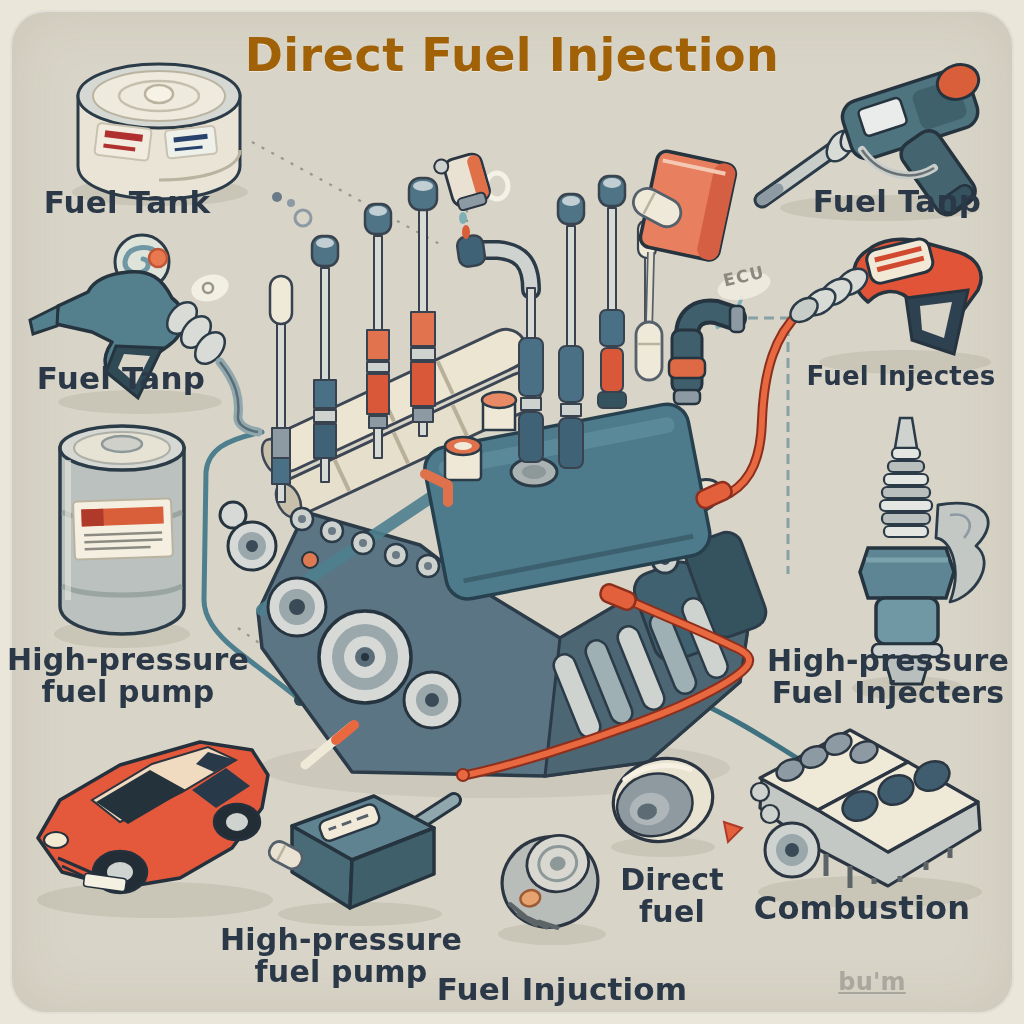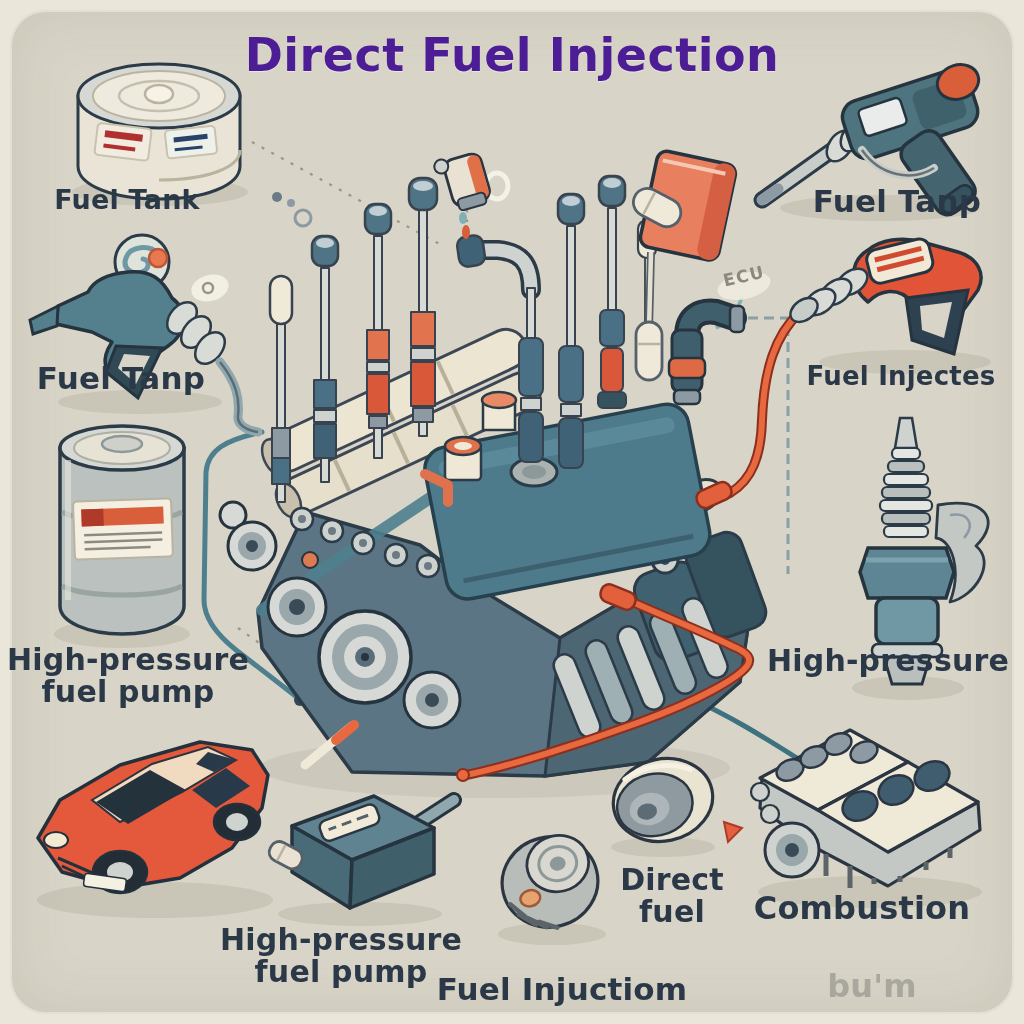--- a/index.html
+++ b/index.html
@@ -4,21 +4,21 @@
 <style>
   html,body{margin:0;padding:0;}
   .stage{position:relative;width:1024px;height:1024px;background:#eae6da;overflow:hidden;
          font-family:"DejaVu Sans","Liberation Sans",sans-serif;}
   .panel{position:absolute;inset:10px;border-radius:36px;background:#d8d4c7;
          box-shadow:inset 0 0 0 2px rgba(255,255,255,.38), inset 0 0 60px rgba(120,112,90,.14);}
   .art{position:absolute;left:0;top:0;width:1024px;height:1024px;}
   .lbl{position:absolute;transform:translateX(-50%);text-align:center;color:#2a3848;
        font-weight:700;line-height:1.06;letter-spacing:.2px;white-space:nowrap;}
   .title{position:absolute;left:512px;top:28px;transform:translateX(-50%);
-         font-size:46px;font-weight:800;color:#4c1d95;letter-spacing:.5px;white-space:nowrap;
+         font-size:46px;font-weight:800;color:#a16207;letter-spacing:.5px;white-space:nowrap;
          text-shadow:0 1px 0 rgba(255,255,255,.45);}
   .ghost{color:rgba(110,110,104,.42);font-weight:700;}
   .ecu{position:absolute;left:744px;top:276px;transform:translate(-50%,-50%) rotate(-13deg);
        font-size:17px;font-weight:600;color:#8b897f;letter-spacing:1.5px;}
 </style>
 </head>
 <body>
 
 <div class="stage">
   <div class="panel"></div>
@@ -435,38 +435,39 @@
         <rect x="452" y="196" width="28" height="12" rx="4" fill="#8d9aa3" stroke="#2b3642" stroke-width="2"></rect>
         <circle cx="446" cy="160" r="7" fill="#cfd3d0" stroke="#2b3642" stroke-width="2"></circle>
       </g>
       <ellipse cx="463" cy="218" rx="4" ry="6" fill="#7fb0b5"></ellipse>
       <ellipse cx="466" cy="232" rx="4" ry="7" fill="#d95f3b"></ellipse>
     </g>
   </svg>
 
   <div class="title">Direct Fuel Injection</div>
 
-  <div class="lbl" style="left:127px;top:186px;font-size:27px;text-align:center;">Fuel Tank</div>
+  <div class="lbl" style="left:127px;top:186px;font-size:31px;text-align:center;">Fuel Tank</div>
   <div class="lbl" style="left:897px;top:185px;font-size:31px;">Fuel Tanp</div>
   <div class="lbl" style="left:121px;top:362px;font-size:31px;">Fuel Tanp</div>
   <div class="lbl" style="left:901px;top:363px;font-size:26px;">Fuel Injectes</div>
 
   <div class="lbl" style="left:128px;top:644px;font-size:30px;">
     <div>High-pressure</div>
     <div>fuel pump</div>
   </div>
   <div class="lbl" style="left:888px;top:645px;font-size:30px;">
     <div>High-pressure</div>
+    <div>Fuel Injecters</div>
   </div>
   <div class="lbl" style="left:341px;top:924px;font-size:30px;">
     <div>High-pressure</div>
     <div>fuel pump</div>
   </div>
 
   <div class="lbl" style="left:562px;top:940px;font-size:31px;margin-top:33px;">Fuel Injuctiom</div>
   <div class="lbl" style="left:672px;top:864px;font-size:30px;">
     <div>Direct</div>
     <div>fuel</div>
   </div>
   <div class="lbl" style="left:862px;top:892px;font-size:32px;">Combustion</div>
-  <div class="lbl ghost" style="left:872px;top:970px;font-size:32px;">bu'm</div>
+  <div class="lbl ghost" style="left:872px;top:970px;font-size:24px;text-decoration:underline;">bu'm</div>
   <div class="ecu">ECU</div>
 </div>
 
 </body></html>

